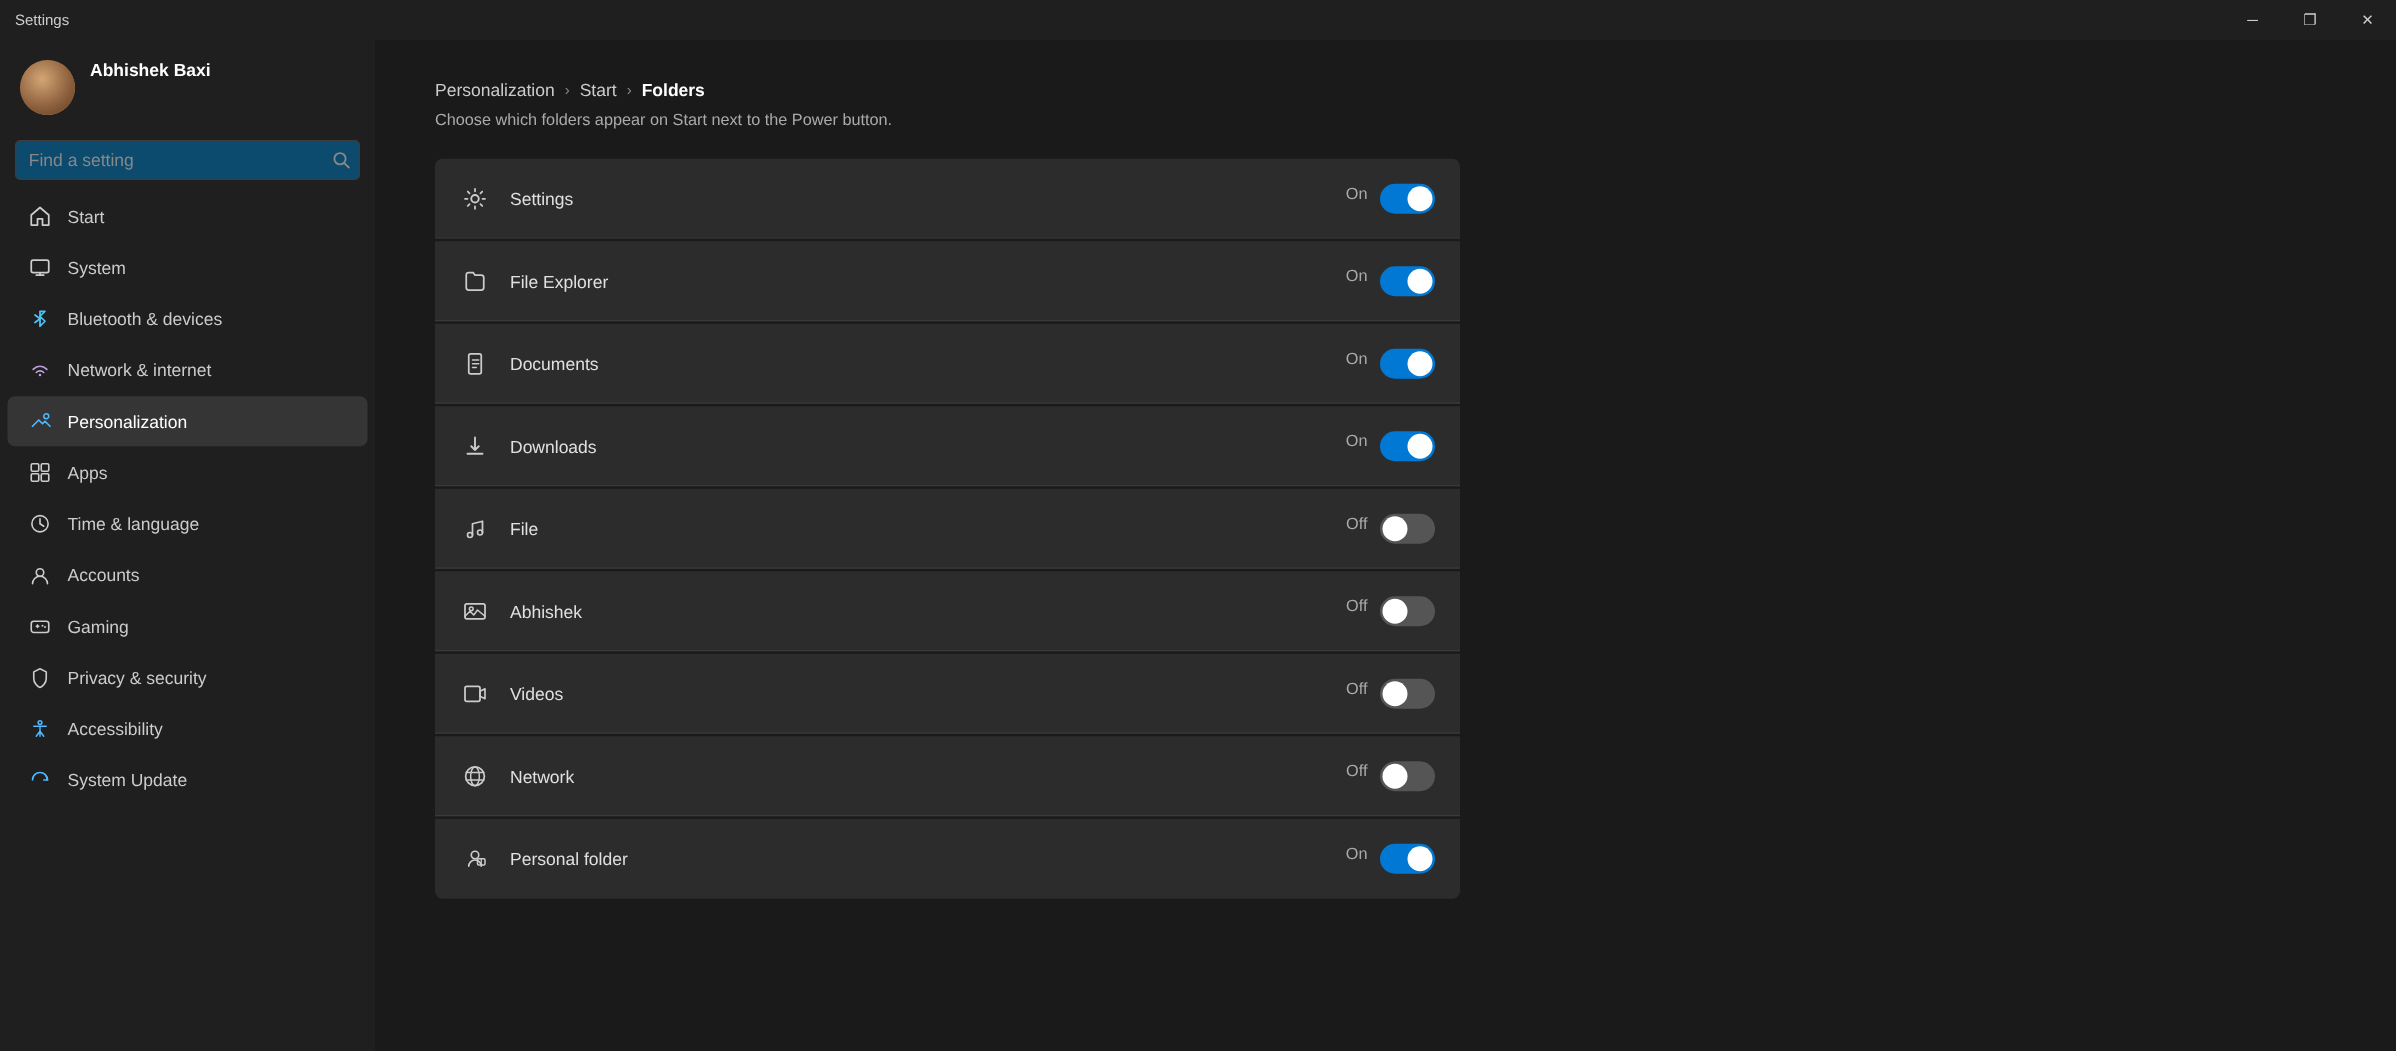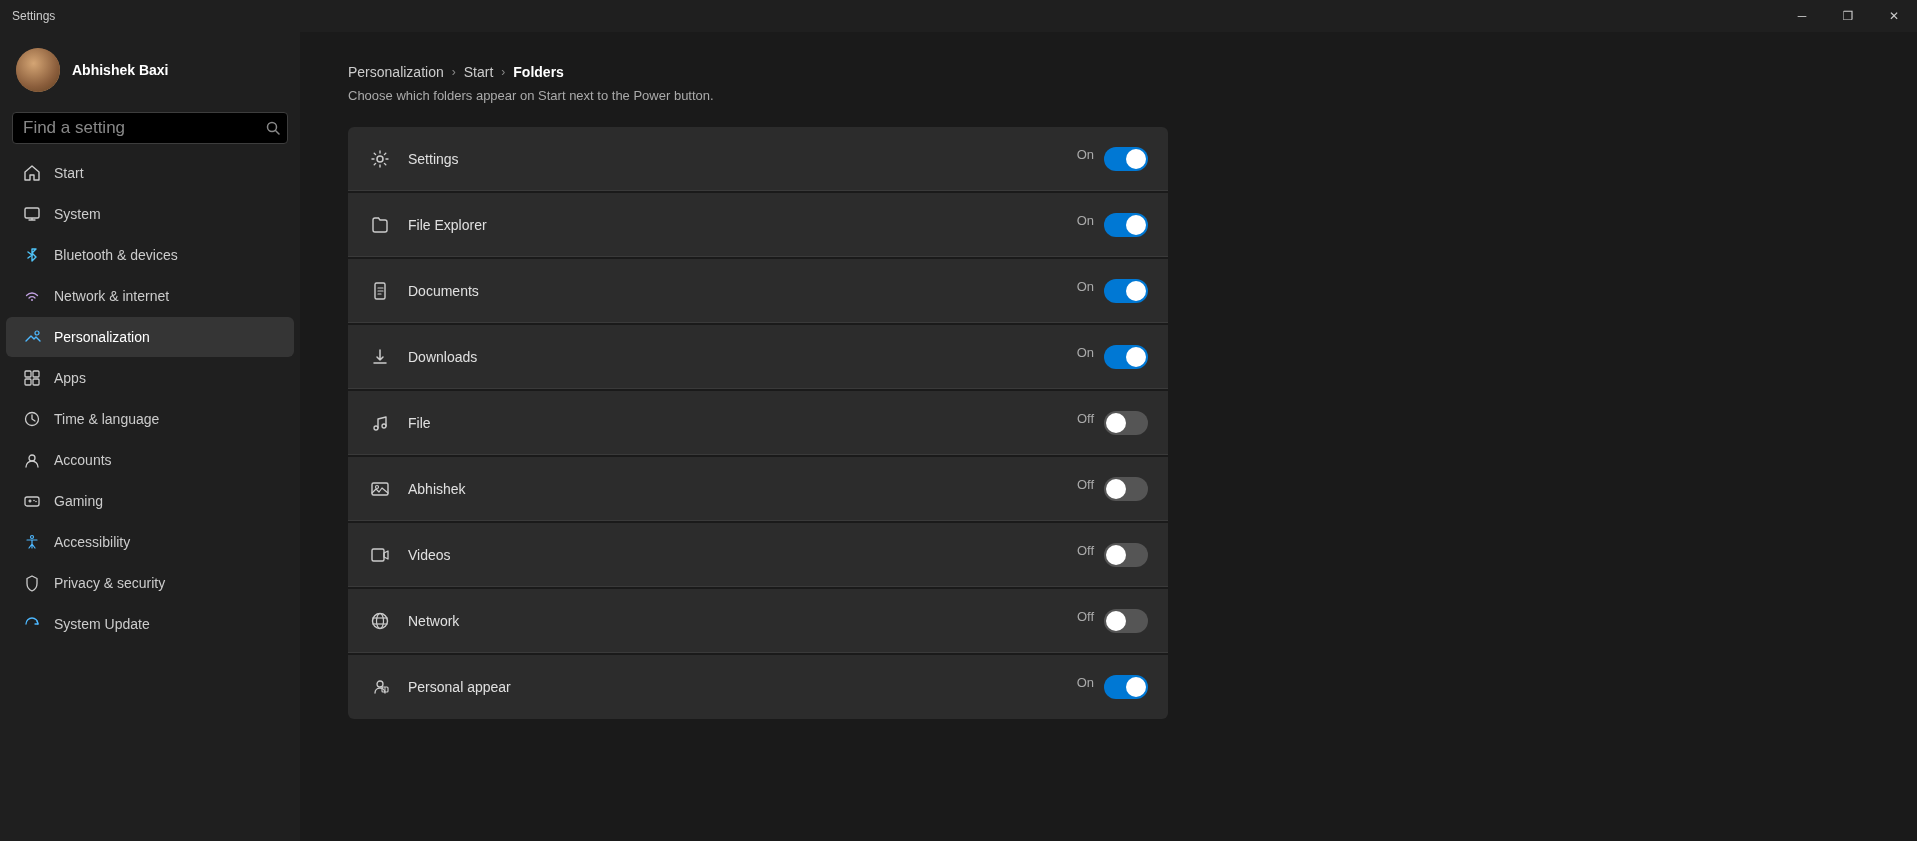--- a/index.html
+++ b/index.html
@@ -58,21 +58,21 @@
       background: #1f1f1f;
       display: flex;
       flex-direction: column;
       flex-shrink: 0;
       overflow-y: auto;
       padding-bottom: 8px;
     }
 
     .user-profile {
       display: flex;
-      align-items: center;
+      align-items: flex-start;
       padding: 16px 12px 16px 16px;
       gap: 12px;
     }
     .avatar {
       width: 44px;
       height: 44px;
       border-radius: 50%;
       background: linear-gradient(135deg, #6b4f3a 0%, #a0724a 50%, #c99a6b 100%);
       display: flex;
       align-items: center;
@@ -93,25 +93,25 @@
       color: #fff;
     }
 
     .search-box {
       margin: 4px 12px 8px 12px;
       position: relative;
     }
     .search-input {
       width: 100%;
       height: 32px;
-      background: #000000;
+      background: #0c4a6e;
       border: 1px solid #3d3d3d;
       border-radius: 4px;
       color: #ccc;
-      font-size: 17px;
+      font-size: 14px;
       padding: 0 32px 0 10px;
       outline: none;
     }
     .search-input::placeholder { color: #888; }
     .search-icon-wrap {
       position: absolute;
       right: 8px;
       top: 50%;
       transform: translateY(-50%);
       color: #888;
@@ -397,34 +397,34 @@
             <circle cx="11" cy="8.5" r="0.8" fill="#ccc"></circle>
             <circle cx="13" cy="9.5" r="0.8" fill="#ccc"></circle>
           </svg>
         </div>
         <span>Gaming</span>
       </div>
 
       <div class="nav-item">
         <div class="nav-icon">
           <svg width="18" height="18" viewBox="0 0 18 18" fill="none">
+            <path d="M9 2L4 4.5v5C4 13 6.5 16 9 17c2.5-1 5-4 5-7.5v-5L9 2z" stroke="#ccc" stroke-width="1.3" stroke-linejoin="round"></path>
+          </svg>
+        </div>
+        <span>Privacy &amp; security</span>
+      </div>
+
+      <div class="nav-item">
+        <div class="nav-icon">
+          <svg width="18" height="18" viewBox="0 0 18 18" fill="none">
             <circle cx="9" cy="4" r="1.5" stroke="#4db8ff" stroke-width="1.2"></circle>
             <path d="M4 7h10M9 7v8M6 15l3-4 3 4" stroke="#4db8ff" stroke-width="1.2" stroke-linecap="round" stroke-linejoin="round"></path>
           </svg>
         </div>
         <span>Accessibility</span>
-      </div>
-
-      <div class="nav-item">
-        <div class="nav-icon">
-          <svg width="18" height="18" viewBox="0 0 18 18" fill="none">
-            <path d="M9 2L4 4.5v5C4 13 6.5 16 9 17c2.5-1 5-4 5-7.5v-5L9 2z" stroke="#ccc" stroke-width="1.3" stroke-linejoin="round"></path>
-          </svg>
-        </div>
-        <span>Privacy &amp; security</span>
       </div>
 
       <div class="nav-item">
         <div class="nav-icon">
           <svg width="18" height="18" viewBox="0 0 18 18" fill="none">
             <path d="M15 9A6 6 0 103 9" stroke="#4db8ff" stroke-width="1.3" stroke-linecap="round"></path>
             <polyline points="14,6 15,9 12,9" stroke="#4db8ff" stroke-width="1.3" stroke-linecap="round" stroke-linejoin="round"></polyline>
           </svg>
         </div>
         <span>System Update</span>
@@ -582,21 +582,21 @@
 
       <div class="setting-row">
         <div class="setting-icon">
           <svg width="20" height="20" viewBox="0 0 20 20" fill="none">
             <circle cx="10" cy="7" r="3" stroke="#ccc" stroke-width="1.3"></circle>
             <path d="M5 16c0-2.8 2.2-5 5-5s5 2.2 5 5" stroke="#ccc" stroke-width="1.3" stroke-linecap="round"></path>
             <rect x="12" y="10" width="6" height="5" rx="1" stroke="#ccc" stroke-width="1.2"></rect>
             <line x1="15" y1="10" x2="15" y2="15" stroke="#ccc" stroke-width="1"></line>
           </svg>
         </div>
-        <span class="setting-label">Personal appear</span>
+        <span class="setting-label">Personal folder</span>
         <div class="toggle-area">
           <span class="toggle-status">On</span>
           <button class="toggle on">
             <div class="toggle-thumb"></div>
           </button>
         </div>
       </div>
 
     </div>
   </div>

